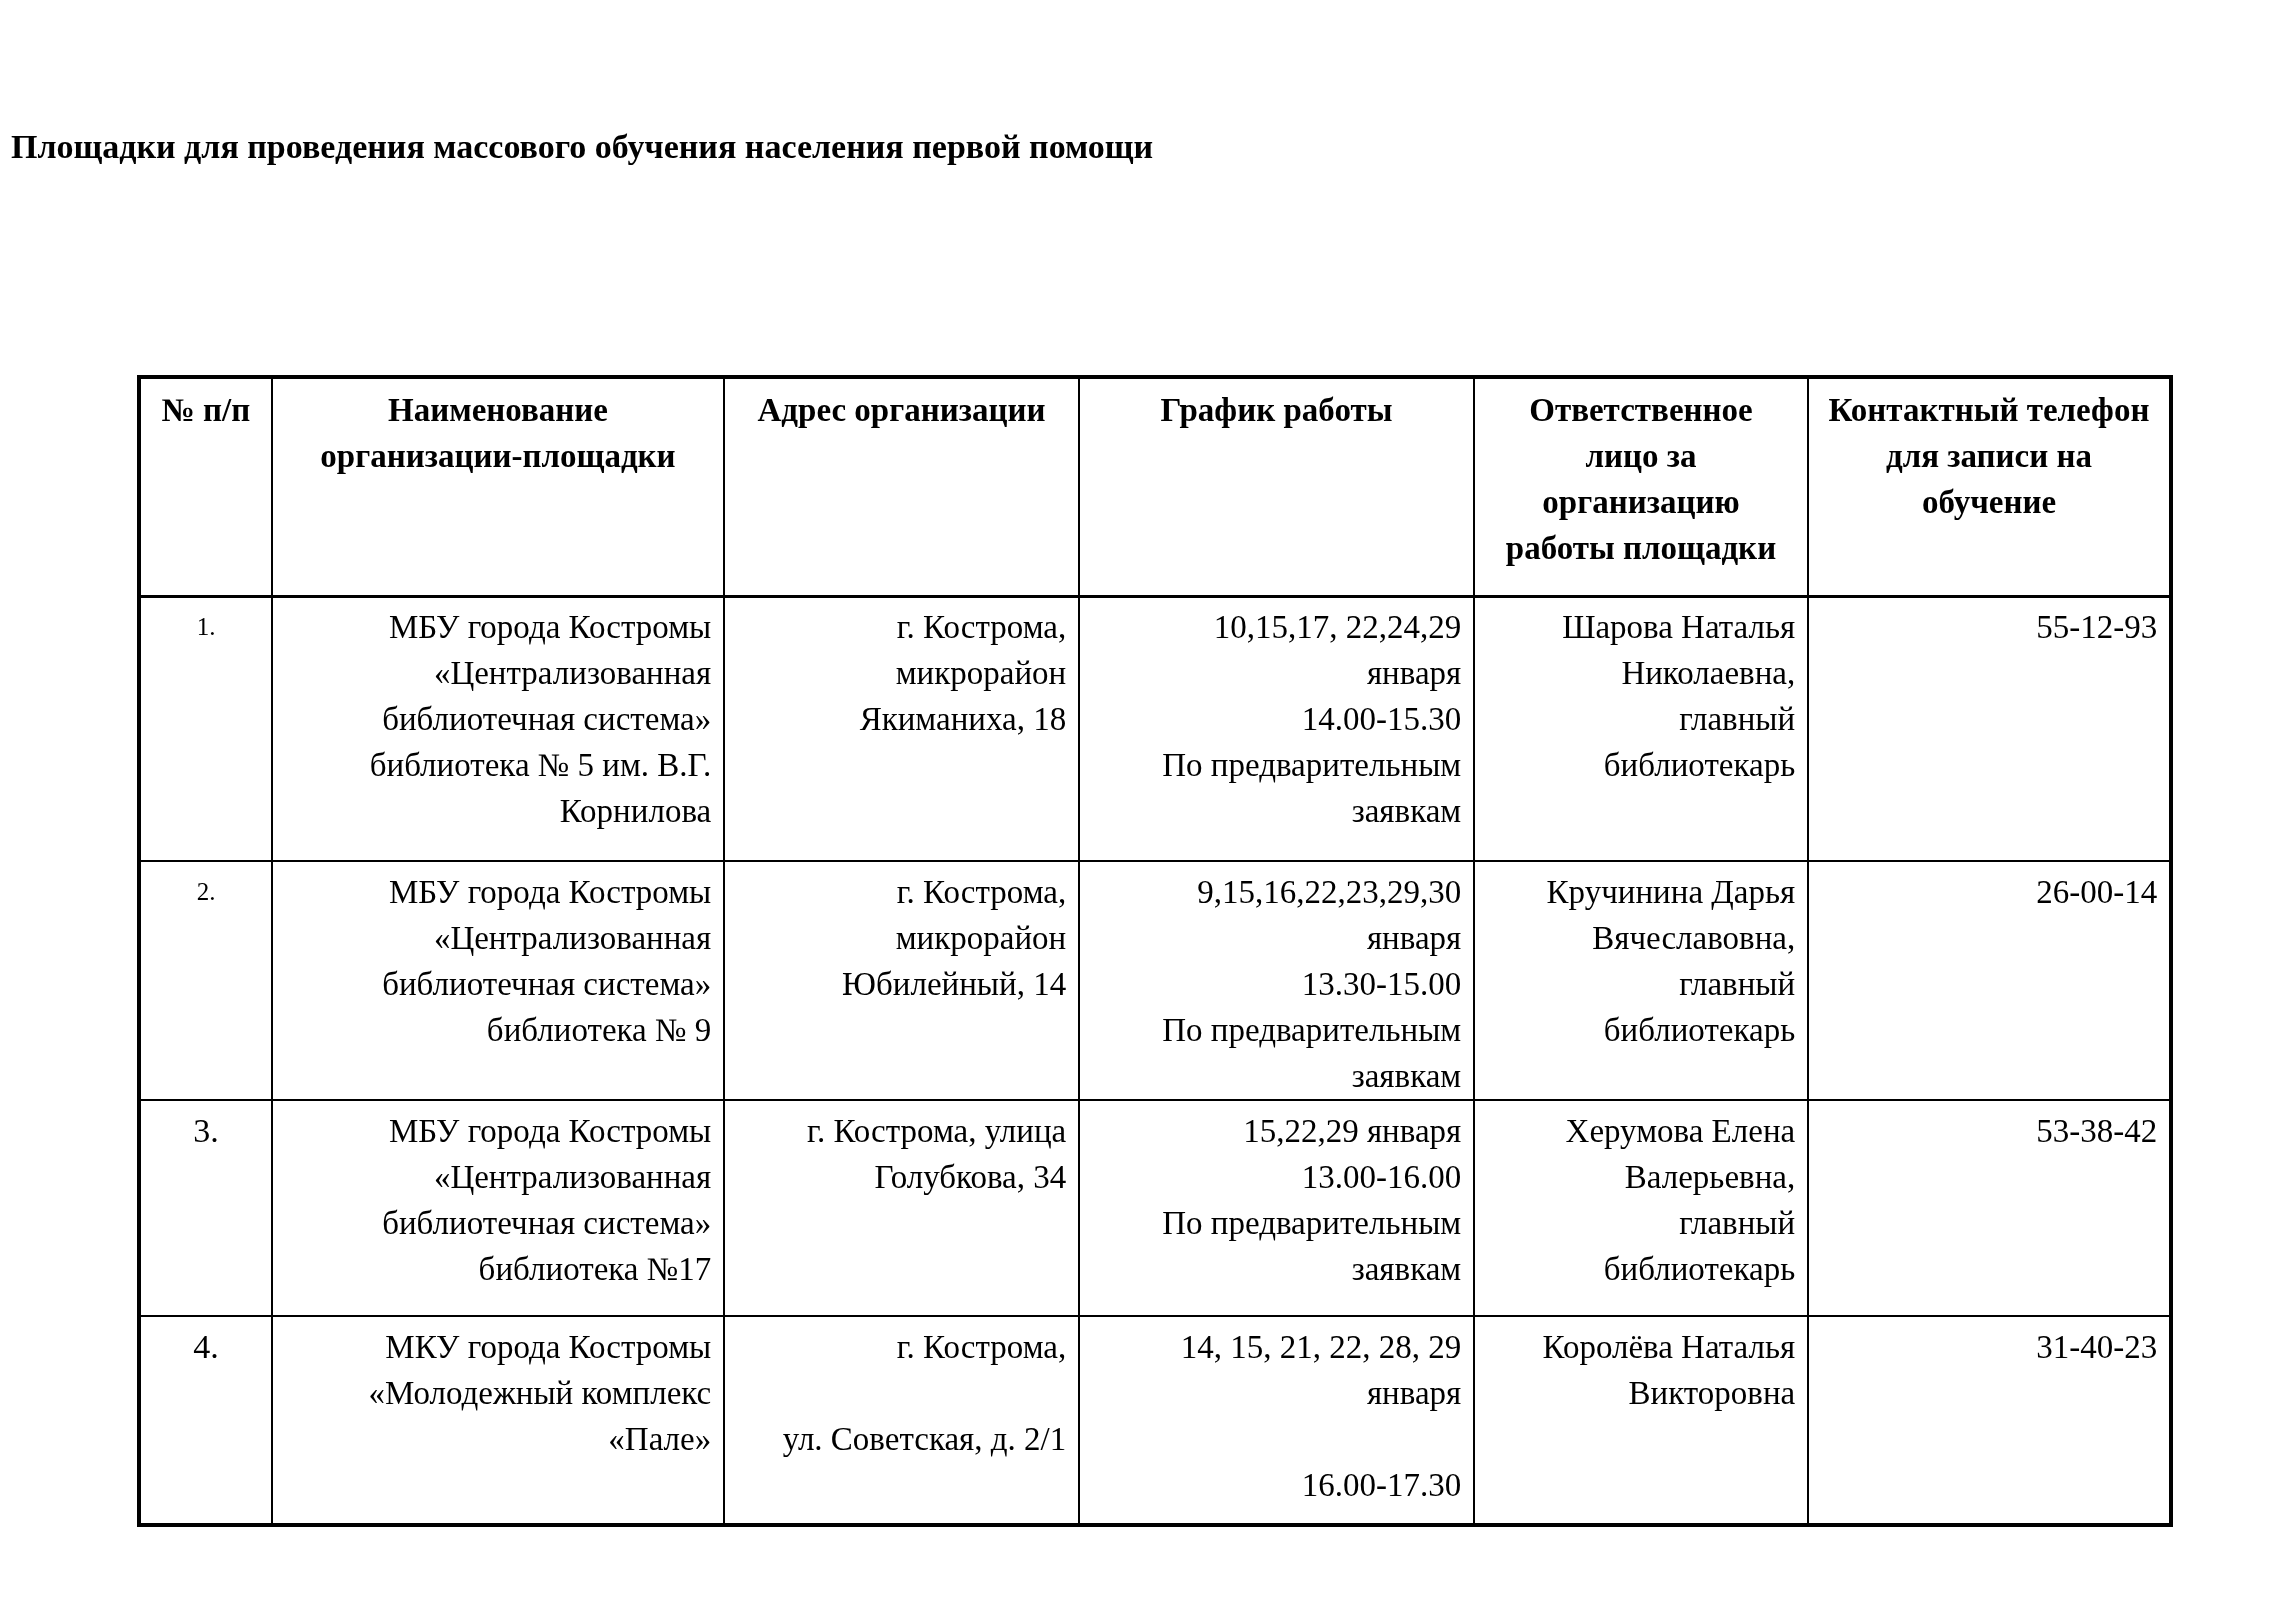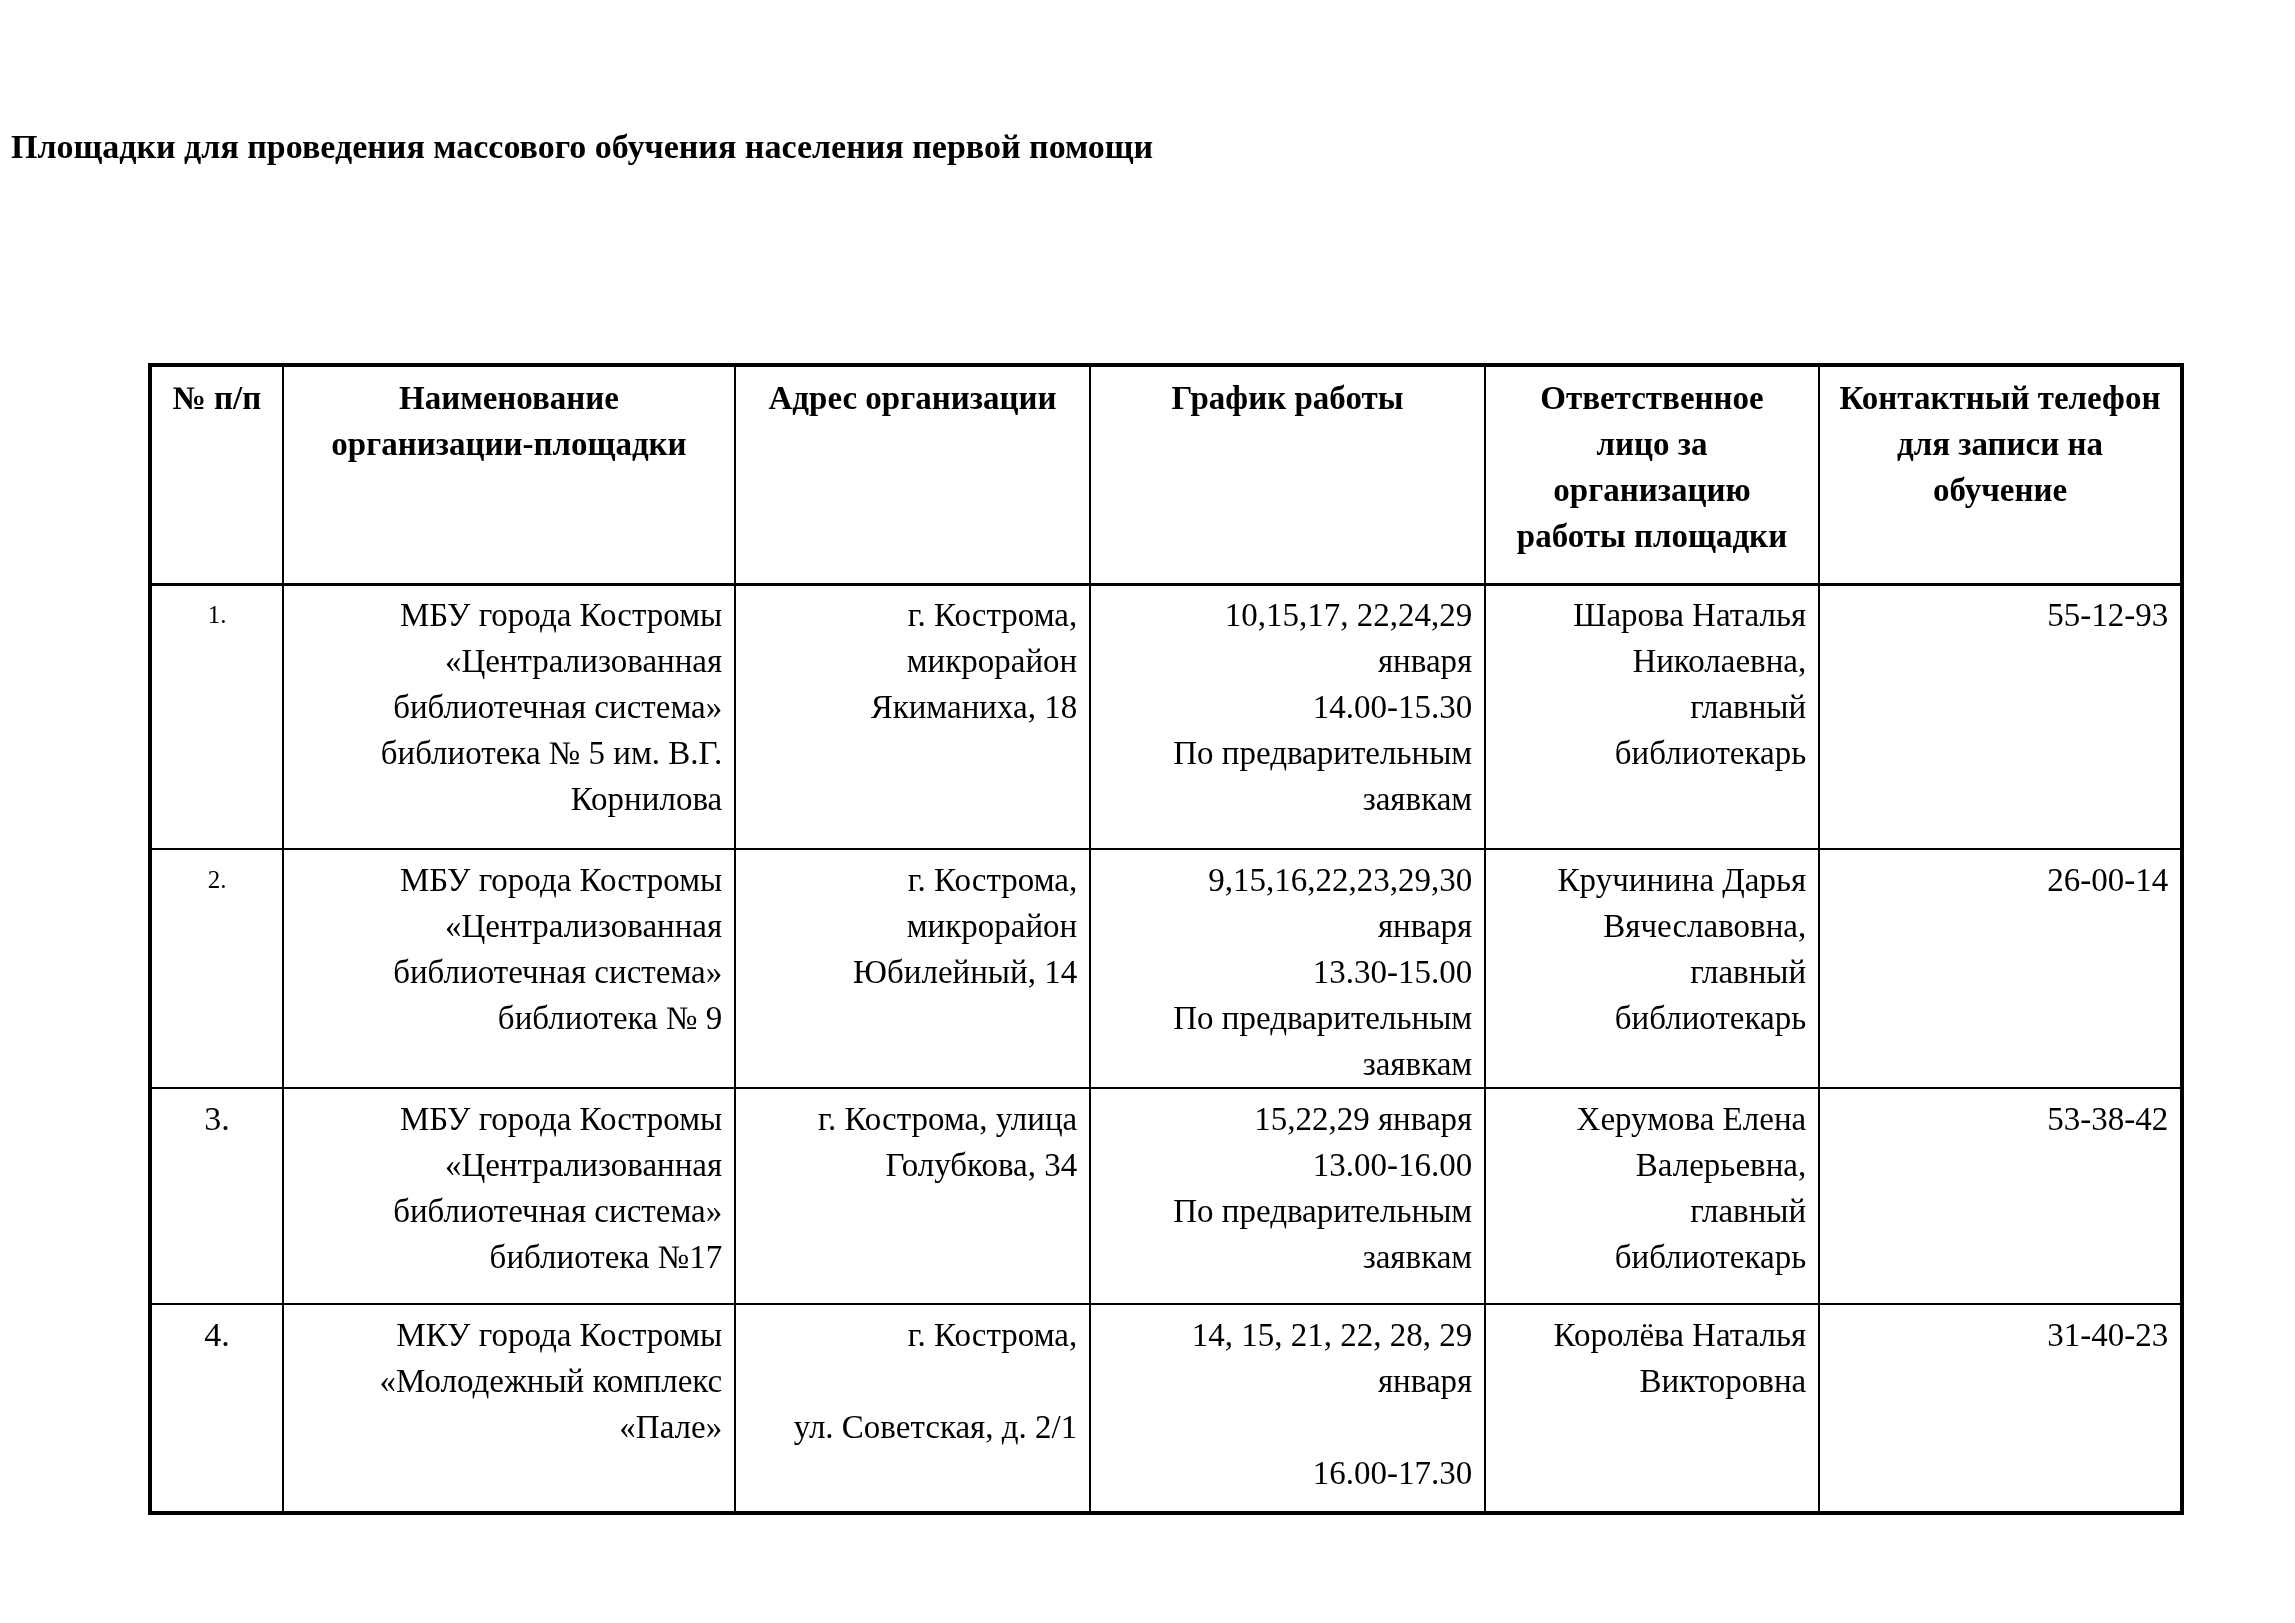--- a/index.html
+++ b/index.html
@@ -27,26 +27,25 @@
     width: 100%;
     font-weight: bold;
     font-size: 34px;
   }
   .title-line {
     line-height: 74px;
   }
   table.doc-table {
     position: absolute;
     left: 137px;
-    top: 363px;
+    top: 375px;
     width: 2032px;
     border-collapse: collapse;
     table-layout: fixed;
     border: 4.6px solid #000000;
-    margin-left: 11px;
   }
   .doc-table th,
   .doc-table td {
     border: 2px solid #000000;
     vertical-align: top;
     overflow: hidden;
   }
   .doc-table thead th {
     border-bottom: 3.9px solid #000000;
     font-weight: bold;

